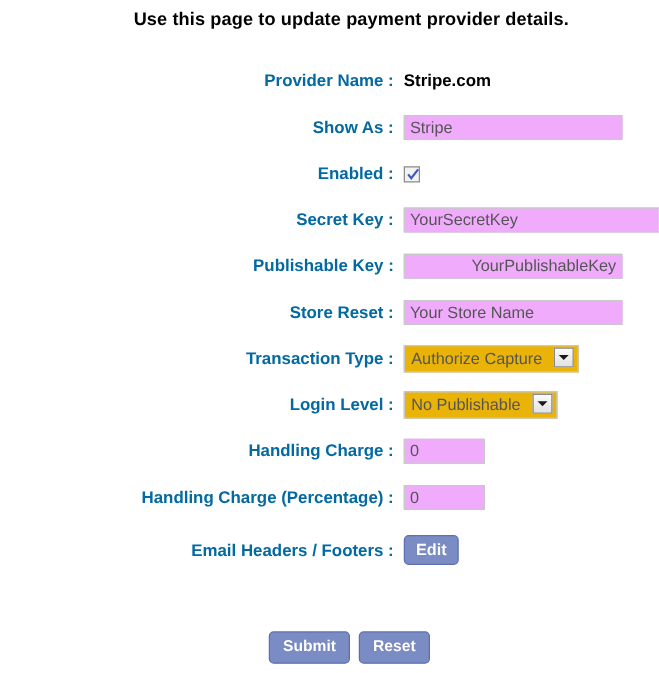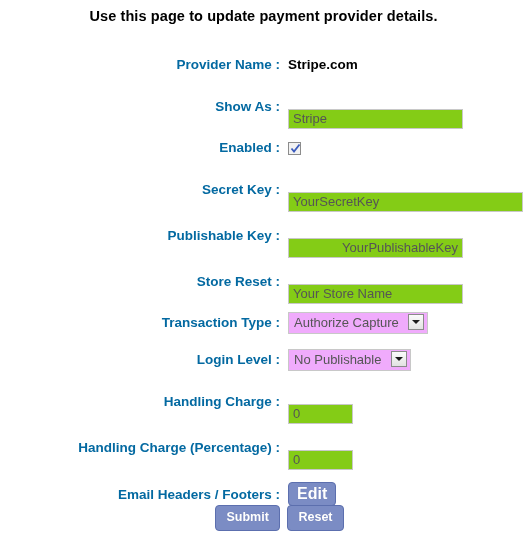--- a/index.html
+++ b/index.html
@@ -15,20 +15,21 @@
     color: #000000;
     overflow: hidden;
     position: relative;
   }
 
   .page {
     width: 527px;
     height: 538px;
     position: relative;
     box-sizing: border-box;
+    padding-left: 35px;
   }
 
   .page-title {
     text-align: center;
     font-weight: bold;
     font-size: 14.5px;
     color: #000;
     padding-top: 8px;
     letter-spacing: 0.1px;
   }
@@ -66,29 +67,28 @@
   .static-val {
     font-weight: bold;
     font-size: 13.5px;
     color: #000;
   }
 
   input.text {
     font-family: "Liberation Sans", sans-serif;
     font-size: 13px;
     color: #555555;
-    background: #84cc16;
+    background: #f0abfc;
     border: 1px solid #c8c8c8;
     height: 20px;
     line-height: 20px;
     padding: 0 4px;
     box-sizing: border-box;
     vertical-align: middle;
     outline: none;
-    margin-top: 26px;
   }
   input.w-show   { width: 175px; }
   input.w-secret { width: 235px; }
   input.w-pub    { width: 175px; text-align: right; }
   input.w-store  { width: 175px; }
   input.w-small  { width: 65px;  }
 
   .checkbox-wrap {
     display: inline-block;
     vertical-align: middle;
@@ -102,21 +102,21 @@
     display: inline-block;
     position: relative;
     box-sizing: border-box;
     vertical-align: middle;
   }
   .cbx svg { position: absolute; left: 0px; top: -1px; }
 
   .sel {
     display: inline-block;
     border: 1px solid #c8c8c8;
-    background: #f0abfc;
+    background: #eab308;
     height: 22px;
     box-sizing: border-box;
     padding: 0 3px 0 5px;
     vertical-align: middle;
     white-space: nowrap;
     line-height: 20px;
   }
   .sel .sel-text {
     font-size: 13px;
     color: #555555;
@@ -143,21 +143,21 @@
     top: 5px;
     width: 0; height: 0;
     border-left: 4px solid transparent;
     border-right: 4px solid transparent;
     border-top: 4px solid #1a1a1a;
   }
 
   .btn {
     display: inline-block;
     font-family: "Liberation Sans", sans-serif;
-    font-size: 16px;
+    font-size: 13px;
     font-weight: bold;
     color: #ffffff;
     background: #7b8cc4;
     border: 1px solid #5c6fae;
     border-radius: 4px;
     padding: 4px 9px 5px 9px;
     line-height: 13px;
     text-align: center;
     box-sizing: border-box;
     cursor: pointer;

